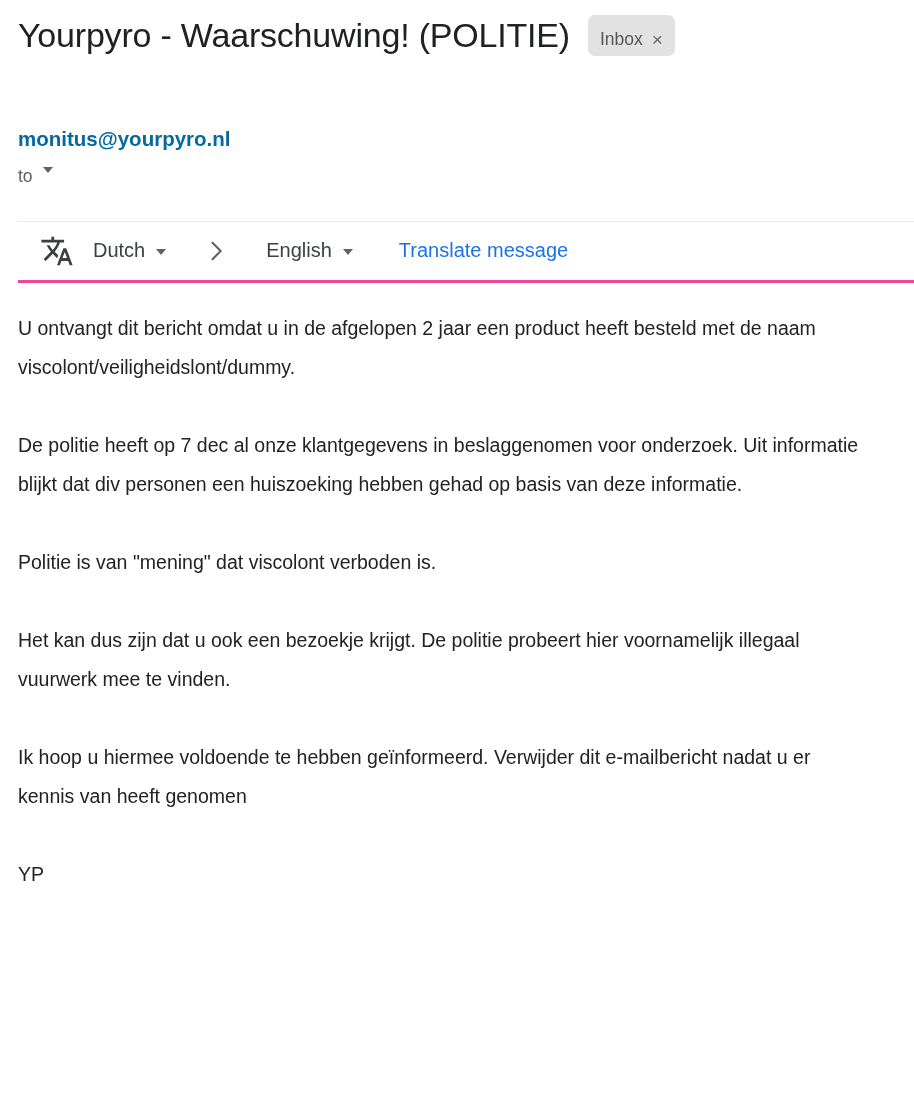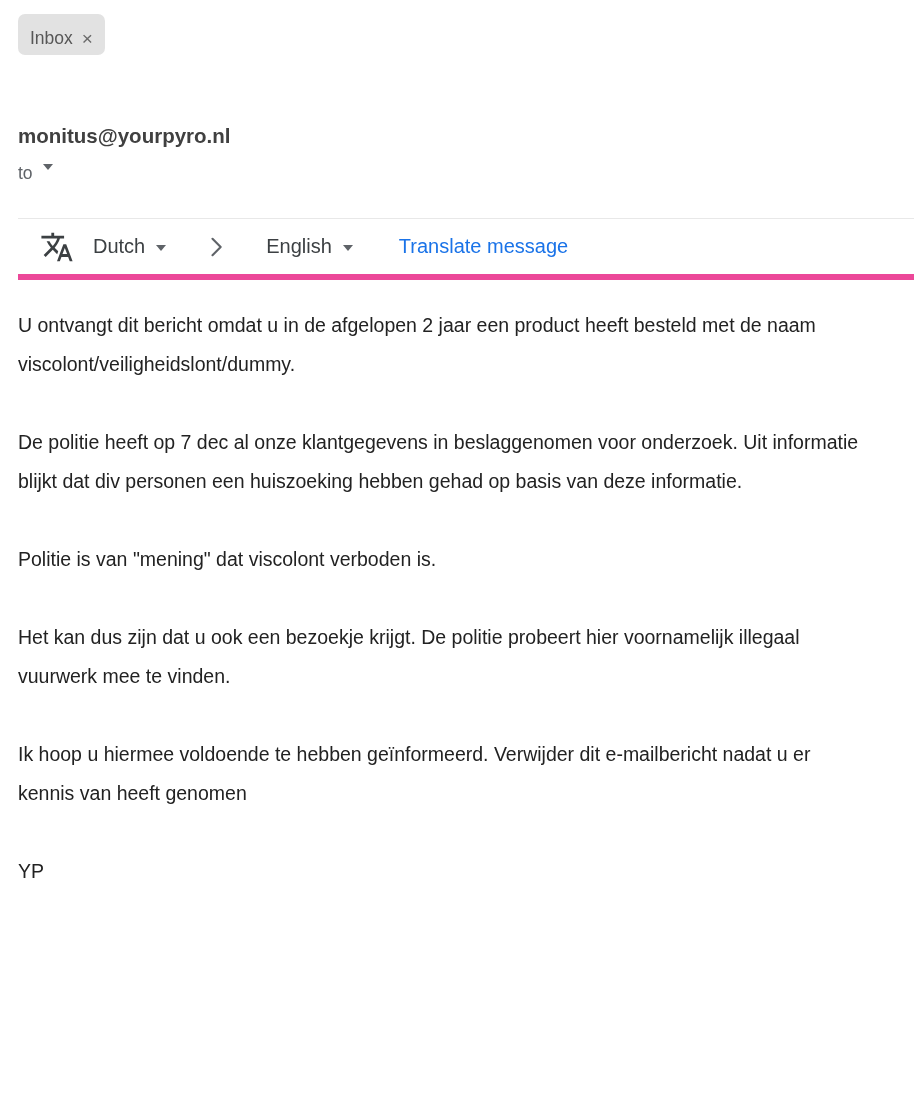--- a/index.html
+++ b/index.html
@@ -49,21 +49,21 @@
       color: #6a6a6a;
       cursor: pointer;
     }
 
     
     .sender {
       margin-top: 68px;
       font-size: 20.5px;
       font-weight: 700;
       line-height: 26px;
-      color: #404040;
+      color: #0369a1;
       cursor: pointer;
       display: inline-block;
     }
     .to-row {
       margin-top: 13px;
       display: flex;
       align-items: flex-start;
       gap: 10px;
       font-size: 17.5px;
       line-height: 22px;
@@ -77,21 +77,21 @@
       border-right: 5px solid transparent;
       border-top: 6px solid #5f6368;
       margin-top: 2px;
     }
 
     
     .translate-bar {
       margin-top: 34px;
       height: 62px;
       border-top: 1px solid #e8e8e8;
-      border-bottom: 6px solid #ec4899;
+      border-bottom: 3px solid #ec4899;
       display: flex;
       align-items: center;
       padding-left: 22px;
     }
     .g-translate-icon { flex: none; }
     .lang {
       display: inline-flex;
       align-items: center;
       gap: 11px;
       font-size: 20px;
@@ -121,20 +121,21 @@
     .body-text p { margin: 0 0 39px; }
     .body-text p:last-child { margin-bottom: 0; }
   </style>
 </head>
 <body>
 
 <div class="wrap">
 
   
   <div class="subject-row">
+    <h1 class="subject">Yourpyro - Waarschuwing! (POLITIE)</h1>
     <span class="chip">
       <span>Inbox</span>
       <span class="chip-x">×</span>
     </span>
   </div>
 
   
   <div class="sender">monitus@yourpyro.nl</div>
   <div class="to-row">
     <span>to</span>

